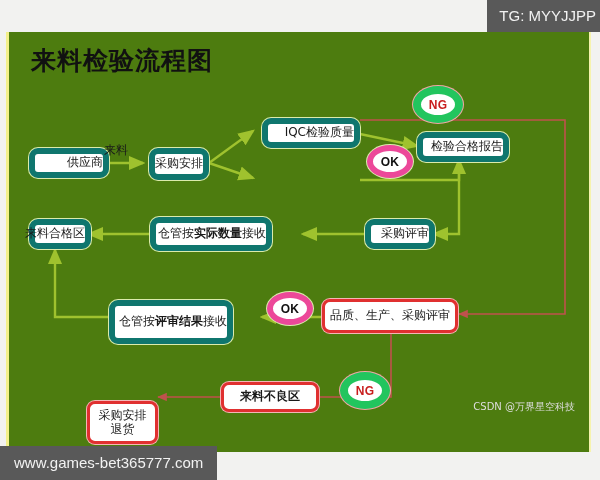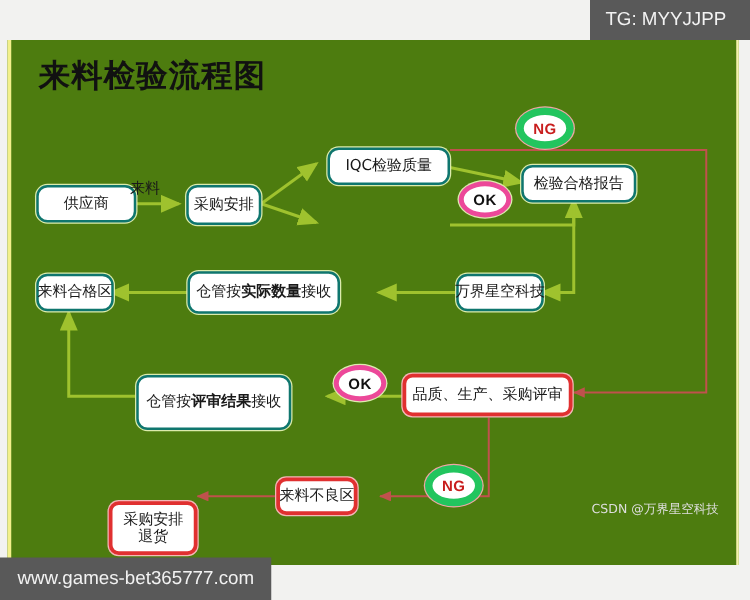--- a/index.html
+++ b/index.html
@@ -48,23 +48,24 @@
     align-items: center;
     justify-content: center;
     text-align: center;
     font-family: "DejaVu Sans", "Liberation Sans", sans-serif;
     font-size: 12px;
     color: #1a1a1a;
     line-height: 1.15;
     white-space: nowrap;
   }
   .node.green {
-    border: 2px solid #0f766e;
+    border: 6px solid #0f766e;
     border-radius: 9px;
     box-shadow: 0 0 0 1px #dcebac;
+    justify-content: flex-end;
   }
   .node.red {
     border: 3px solid #e03030;
     border-radius: 8px;
     box-shadow: 0 0 0 1px #f3b7b7;
   }
   .node b { font-weight: 700; }
   .edge-label {
     position: absolute;
     font-family: "DejaVu Sans", "Liberation Sans", sans-serif;
@@ -76,36 +77,36 @@
     position: absolute;
     width: 34px; height: 21px;
     border-radius: 50%;
     background: #ffffff;
     display: flex; align-items: center; justify-content: center;
     font-family: "Liberation Sans", "DejaVu Sans", sans-serif;
     font-size: 12px; font-weight: 700;
     letter-spacing: 0.3px;
   }
   .badge.ng {
-    border: 6px solid #22c55e;
+    border: 8px solid #22c55e;
     color: #c81d1d;
     box-shadow: 0 0 0 1px #f0a6a6;
   }
   .badge.ok {
-    border: 4px solid #ec4899;
+    border: 6px solid #ec4899;
     color: #111111;
     box-shadow: 0 0 0 1px #dcecae;
   }
   #tg-watermark {
     position: absolute;
     right: 0; top: 0;
     background: #595959;
     color: #f2f2f2;
     font-size: 15px;
-    padding: 7px 19px 8px 12px;
+    padding: 7px 4px 8px 12px;
     font-family: "Liberation Sans", "DejaVu Sans", sans-serif;
     white-space: nowrap;
   }
   #url-watermark {
     position: absolute;
     left: 0; bottom: 0;
     background: #595959;
     color: #f2f2f2;
     font-size: 15px;
     padding: 8px 14px 9px 14px;
@@ -194,21 +195,21 @@
 
     <div class="badge ng" style="left:404px; top:54px;">
       <span>NG</span>
     </div>
 
     <div class="badge ok" style="left:358px; top:113px;">
       <span>OK</span>
     </div>
 
     <div class="node green" style="left:356px; top:187px; width:70px; height:30px;">
-      <span>万界星空科技</span>
+      <span>采购评审</span>
     </div>
 
     <div class="node green" style="left:141px; top:185px; width:122px; height:34px;">
       <span><span>仓管按</span><b>实际数量</b><span>接收</span></span>
     </div>
 
     <div class="node green" style="left:20px; top:187px; width:62px; height:30px;">
       <span>来料合格区</span>
     </div>
 
@@ -221,21 +222,21 @@
     </div>
 
     <div class="node red" style="left:313px; top:267px; width:136px; height:34px;">
       <span>品质、生产、采购评审</span>
     </div>
 
     <div class="badge ng" style="left:331px; top:340px;">
       <span>NG</span>
     </div>
 
-    <div class="node red" style="left:212px; top:350px; width:65px; height:30px;">
+    <div class="node red" style="left:212px; top:350px; width:98px; height:30px;font-weight:bold;">
       <span>来料不良区</span>
     </div>
 
     <div class="node red" style="left:78px; top:341px; width:71px; height:43px; flex-direction:column;margin-top:28px;">
       <span>采购安排</span>
       <span>退货</span>
     </div>
 
     <div id="csdn-watermark">CSDN @万界星空科技</div>
 

